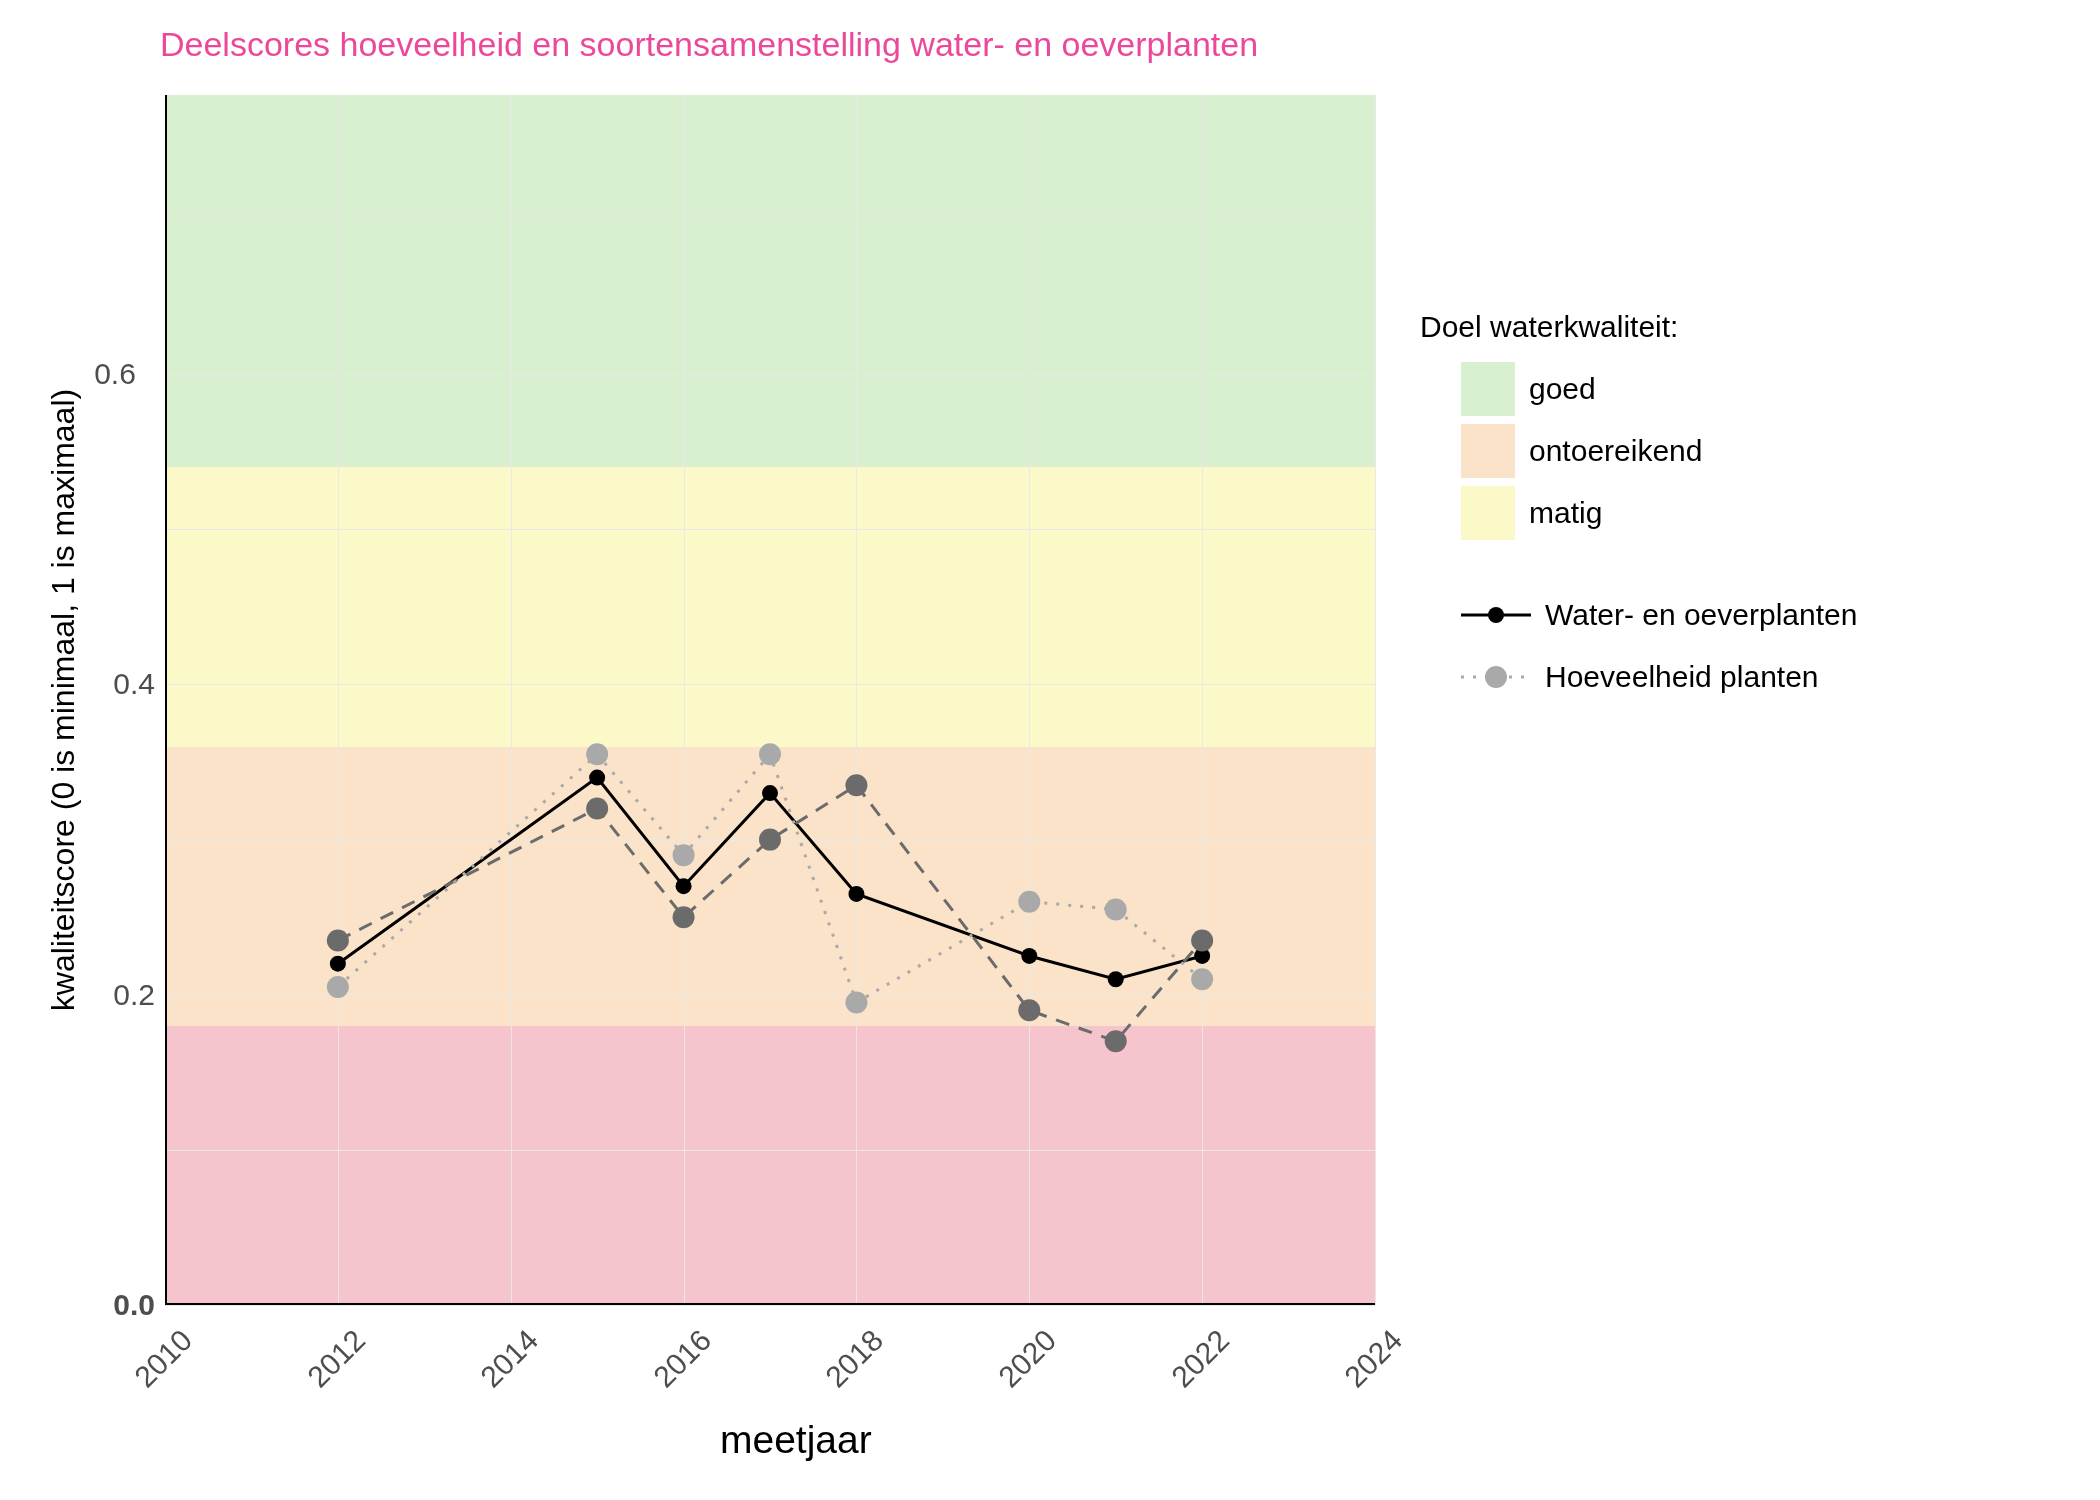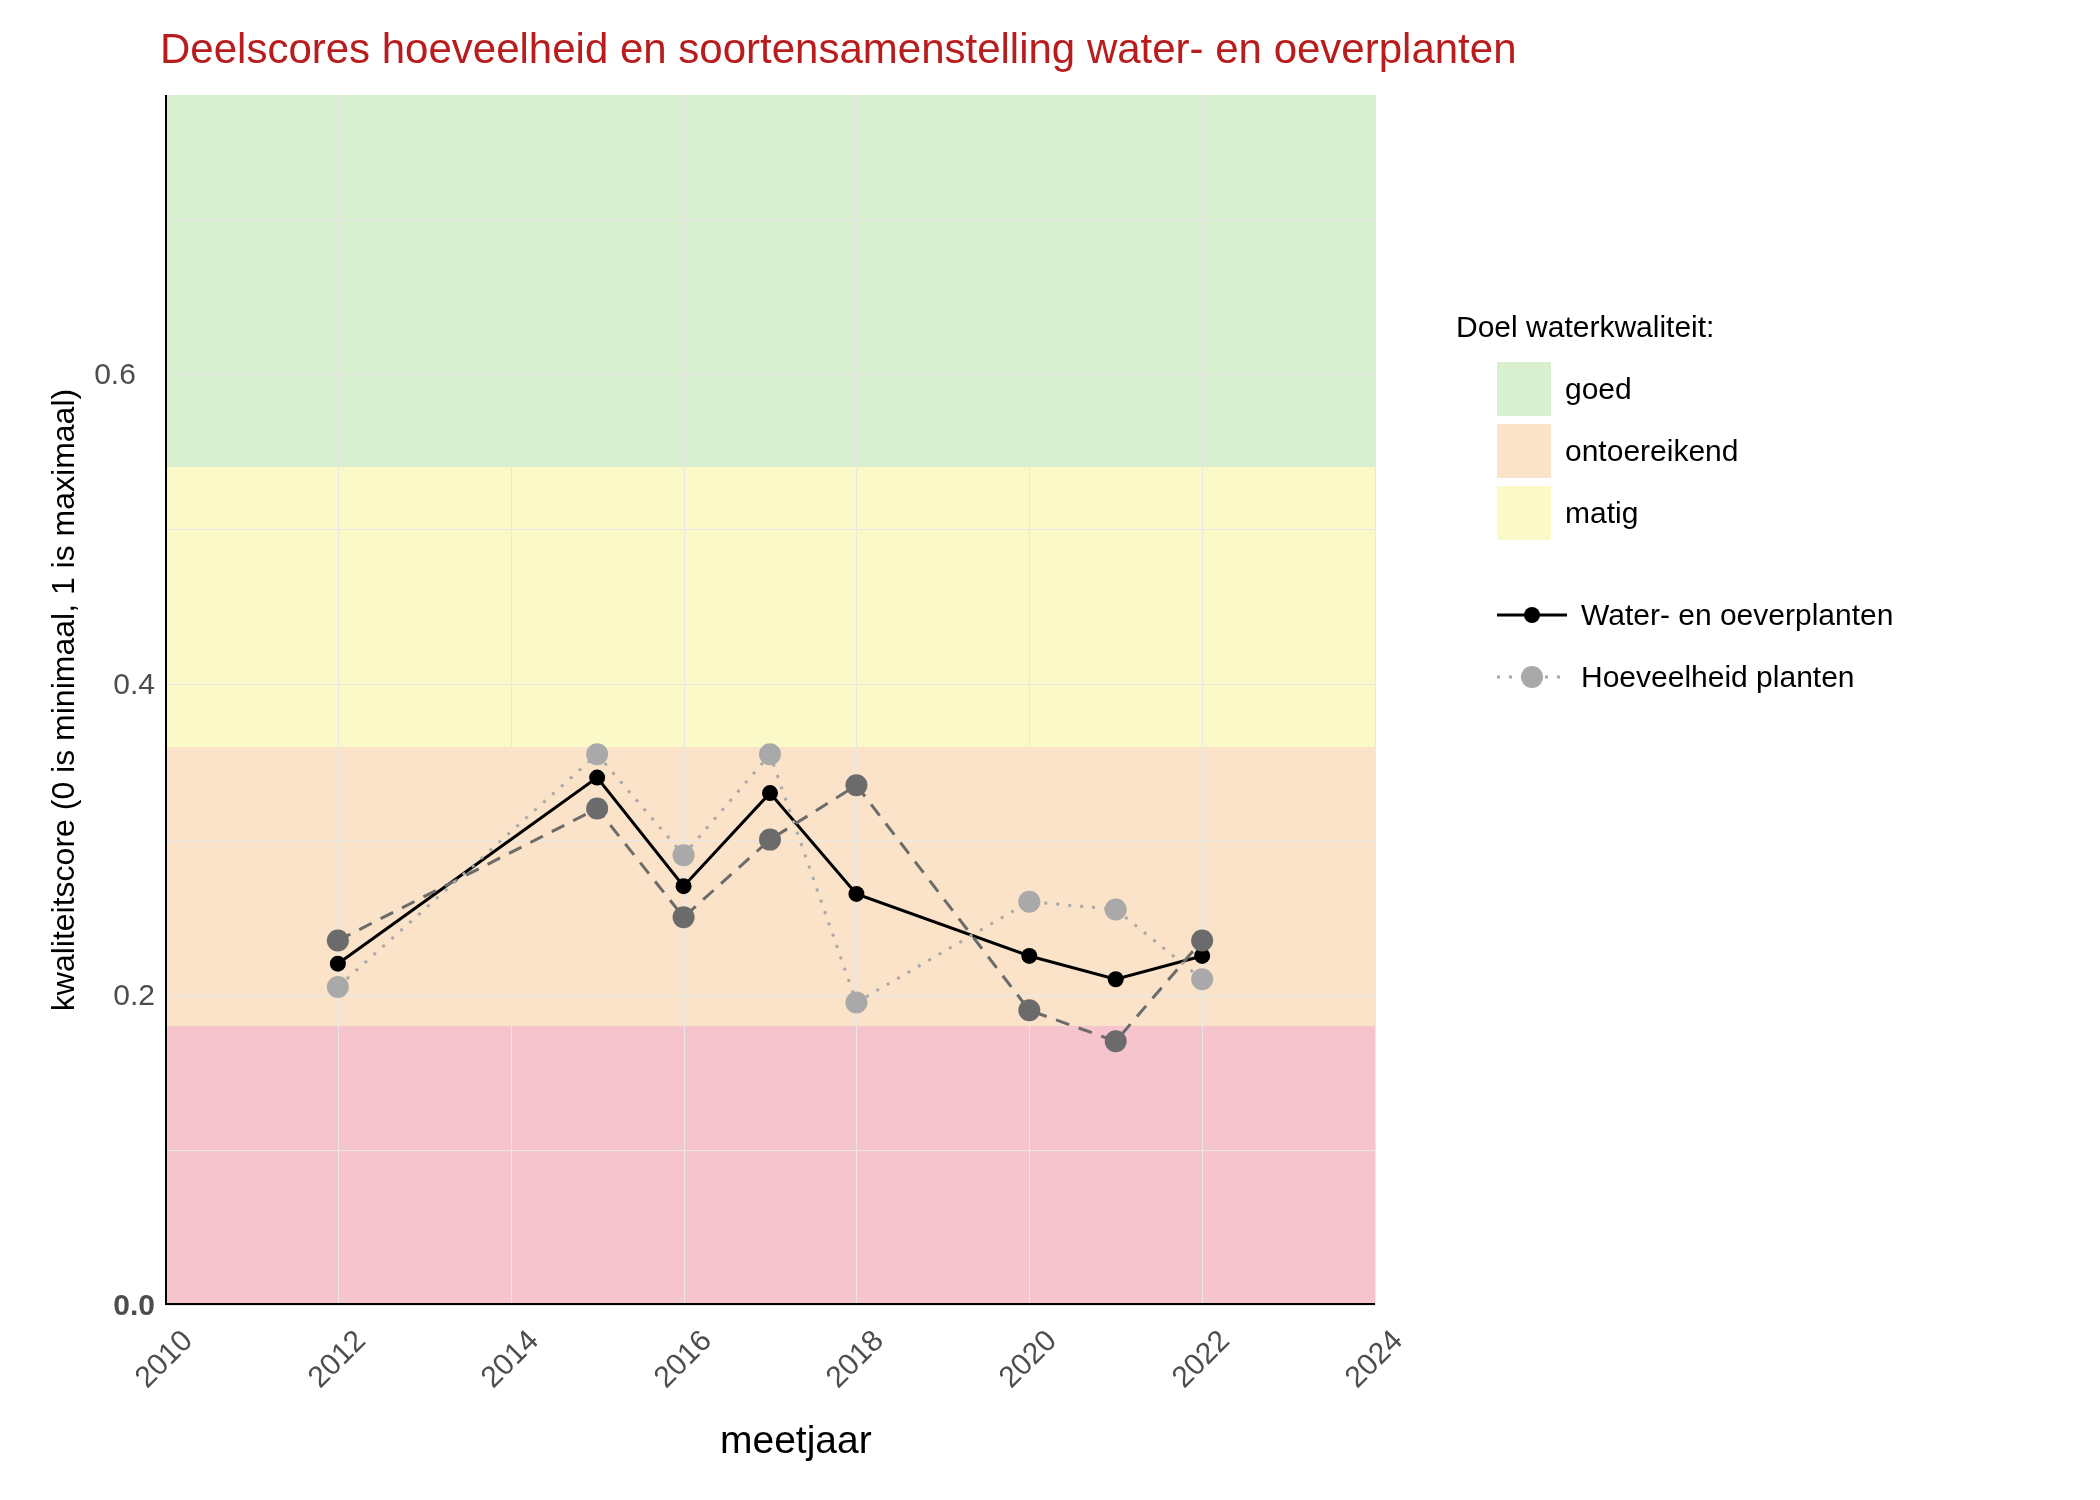--- a/index.html
+++ b/index.html
@@ -11,23 +11,23 @@
   .chart-container {
     width: 2100px;
     height: 1500px;
     position: relative;
     background: #ffffff;
   }
   .chart-title {
     position: absolute;
     top: 25px;
     left: 160px;
-    font-size: 42px;
+    font-size: 34px;
     font-weight: normal;
-    color: #b91c1c;
+    color: #ec4899;
   }
   .plot-area {
     position: absolute;
     left: 165px;
     top: 95px;
     width: 1210px;
     height: 1210px;
     background: #ffffff;
   }
   .band {
@@ -97,21 +97,20 @@
     top: 1303px;
     width: 1210px;
     height: 2px;
     background: #000;
   }
   .legend {
     position: absolute;
     left: 1420px;
     top: 310px;
     font-size: 30px;
-    margin-left: 36px;
   }
   .legend-title {
     font-size: 30px;
     color: #000;
     margin-bottom: 18px;
   }
   .legend-item {
     display: flex;
     align-items: center;
     margin-bottom: 8px;

